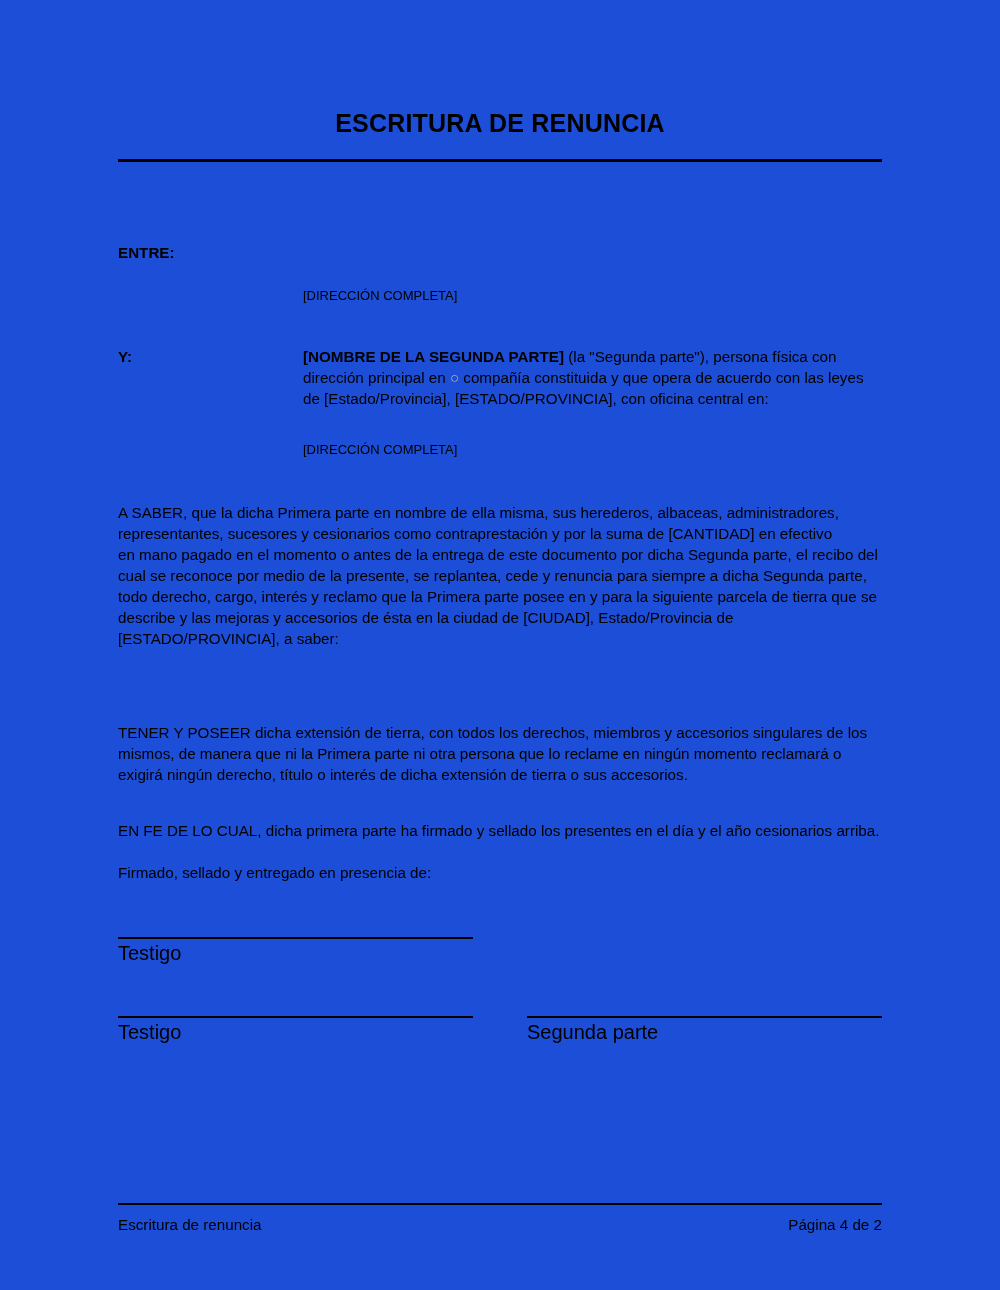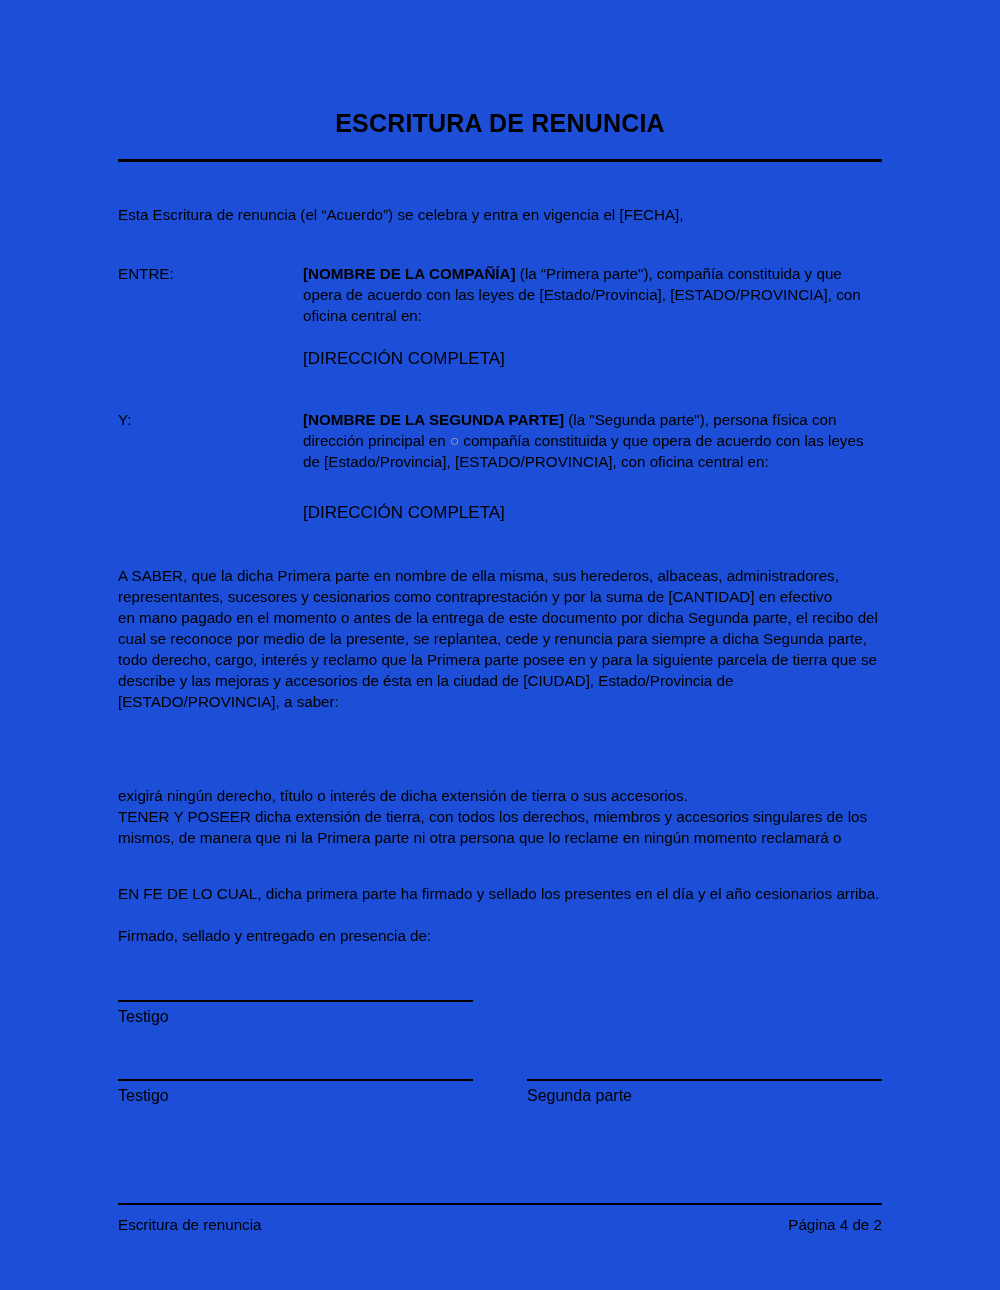--- a/index.html
+++ b/index.html
@@ -49,52 +49,52 @@
 
   
   .party-row {
     display: flex;
     align-items: flex-start;
   }
   .party-label {
     width: 185px;
     flex: 0 0 185px;
     font-size: 15.2px;
-    font-weight: normal;
+    font-weight: bold;
     line-height: 21px;
   }
   .party-body {
     flex: 1 1 auto;
     font-size: 15.2px;
     line-height: 21px;
   }
   .party-body b { font-weight: bold; }
   .address-line {
-    font-size: 17px;
+    font-size: 13px;
     line-height: 21px;
   }
   .circle-glyph {
     color: #b4b4b4;
   }
 
   
   .sig-row {
     display: flex;
     justify-content: space-between;
   }
   .sig-col {
     width: 355px;
     flex: 0 0 355px;
   }
   .sig-line {
     border-top: 2px solid #000000;
     height: 0;
   }
   .sig-label {
-    font-size: 16px;
+    font-size: 20px;
     line-height: 21px;
     padding-top: 4px;
   }
 
   
   .footer {
     position: absolute;
     left: 118px;
     top: 1203px;
     width: 764px;
@@ -116,29 +116,25 @@
 <div class="page">
   <div class="content">
 
     <h1 class="doc-title">ESCRITURA DE RENUNCIA</h1>
 
     <div class="title-rule"></div>
 
     <div class="spacer-22"></div>
     <div style="height:20px"></div>
 
-    <p class="para">Esta Escritura de renuncia (el “Acuerdo”) se celebra y entra en vigencia el [FECHA],</p>
 
     <div style="height:38px"></div>
 
     <div class="party-row">
       <div class="party-label">ENTRE:</div>
-      <div class="party-body">
-        <b>[NOMBRE DE LA COMPAÑÍA]</b><span> (la “Primera parte"), compañía constituida y que opera de acuerdo con las leyes de [Estado/Provincia], [ESTADO/PROVINCIA], con oficina central en:</span>
-      </div>
     </div>
 
     <div class="spacer-22"></div>
 
     <div class="party-row">
       <div class="party-label"></div>
       <div class="address-line">[DIRECCIÓN COMPLETA]</div>
     </div>
 
     <div style="height:40px"></div>
@@ -161,23 +157,23 @@
 
     <p class="para">A SABER, que la dicha Primera parte en nombre de ella misma, sus herederos, albaceas, administradores, representantes, sucesores y cesionarios como contraprestación y por la suma de [CANTIDAD] en efectivo</p>
 
     <p class="para">en mano pagado en el momento o antes de la entrega de este documento por dicha Segunda parte, el recibo del cual se reconoce por medio de la presente, se replantea, cede y renuncia para siempre a dicha Segunda parte, todo derecho, cargo, interés y reclamo que la Primera parte posee en y para la siguiente parcela de tierra que se describe y las mejoras y accesorios de ésta en la ciudad de [CIUDAD], Estado/Provincia de [ESTADO/PROVINCIA], a saber:</p>
 
     <div style="height:36px"></div>
 
 
     <div style="height:37px"></div>
 
+    <p class="para">TENER Y POSEER dicha extensión de tierra, con todos los derechos, miembros y accesorios singulares de los mismos, de manera que ni la Primera parte ni otra persona que lo reclame en ningún momento reclamará o</p>
+
     <p class="para">exigirá ningún derecho, título o interés de dicha extensión de tierra o sus accesorios.</p>
-
-    <p class="para">TENER Y POSEER dicha extensión de tierra, con todos los derechos, miembros y accesorios singulares de los mismos, de manera que ni la Primera parte ni otra persona que lo reclame en ningún momento reclamará o</p>
 
     <div style="height:35px"></div>
 
     <p class="para">EN FE DE LO CUAL, dicha primera parte ha firmado y sellado los presentes en el día y el año cesionarios arriba.</p>
 
     <div style="height:21px"></div>
 
     <p class="para">Firmado, sellado y entregado en presencia de:</p>
 
     <div style="height:54px"></div>

